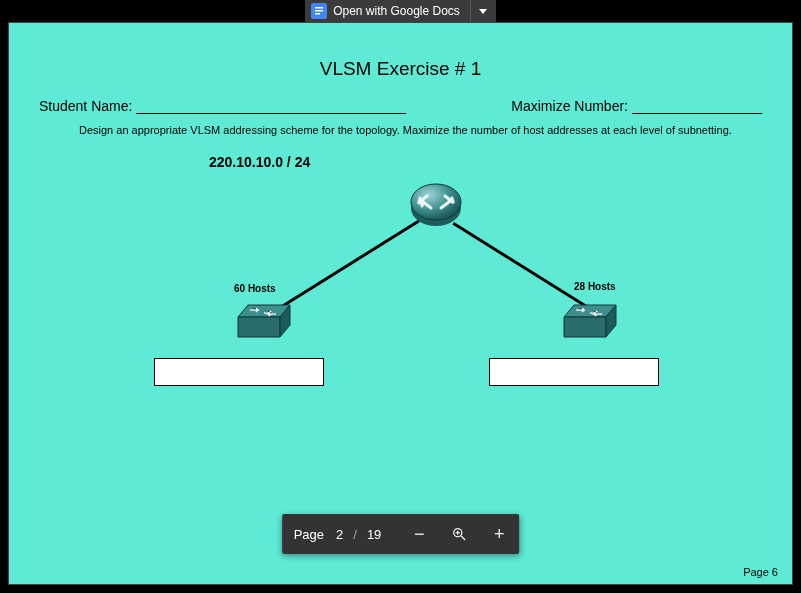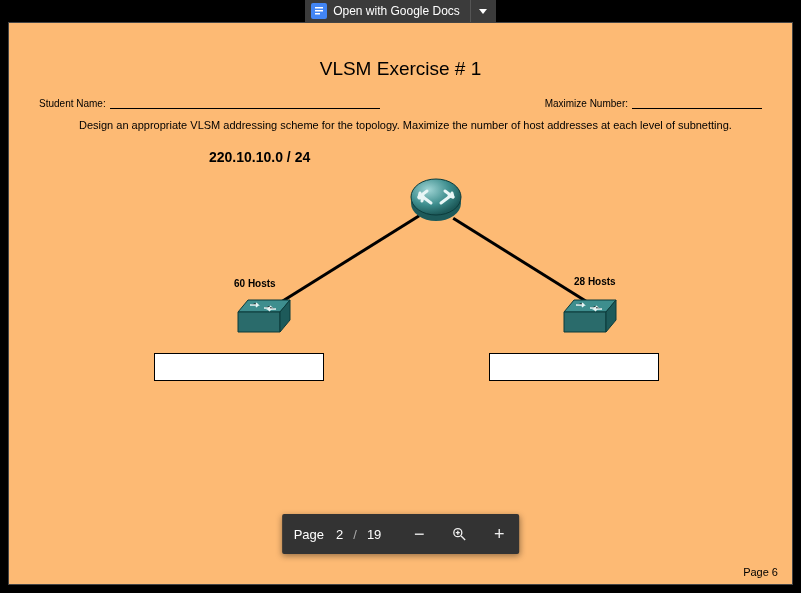--- a/index.html
+++ b/index.html
@@ -62,40 +62,40 @@
   }
   .caret-down {
     width: 0; height: 0;
     border-left: 4px solid transparent;
     border-right: 4px solid transparent;
     border-top: 5px solid #fff;
   }
   .page-wrap {
     position: absolute;
     top: 22px; left: 8px; right: 8px; bottom: 8px;
-    background: #fdba74;
+    background: #5eead4;
     border: 1px solid #444;
     overflow: hidden;
   }
   .doc {
     position: relative;
     width: 100%;
     height: 100%;
     padding: 35px 30px 20px 30px;
     color: #000;
   }
   .doc-title {
     text-align: center;
     font-size: 19px;
     font-weight: 400;
     margin-bottom: 18px;
   }
   .fields-row {
     display: flex;
-    font-size: 10px;
+    font-size: 14px;
     margin-bottom: 10px;
     gap: 10px;
     align-items: flex-end;
   }
   .field {
     display: flex; align-items: flex-end;
   }
   .blank-line {
     display: inline-block;
     border-bottom: 1px solid #000;

